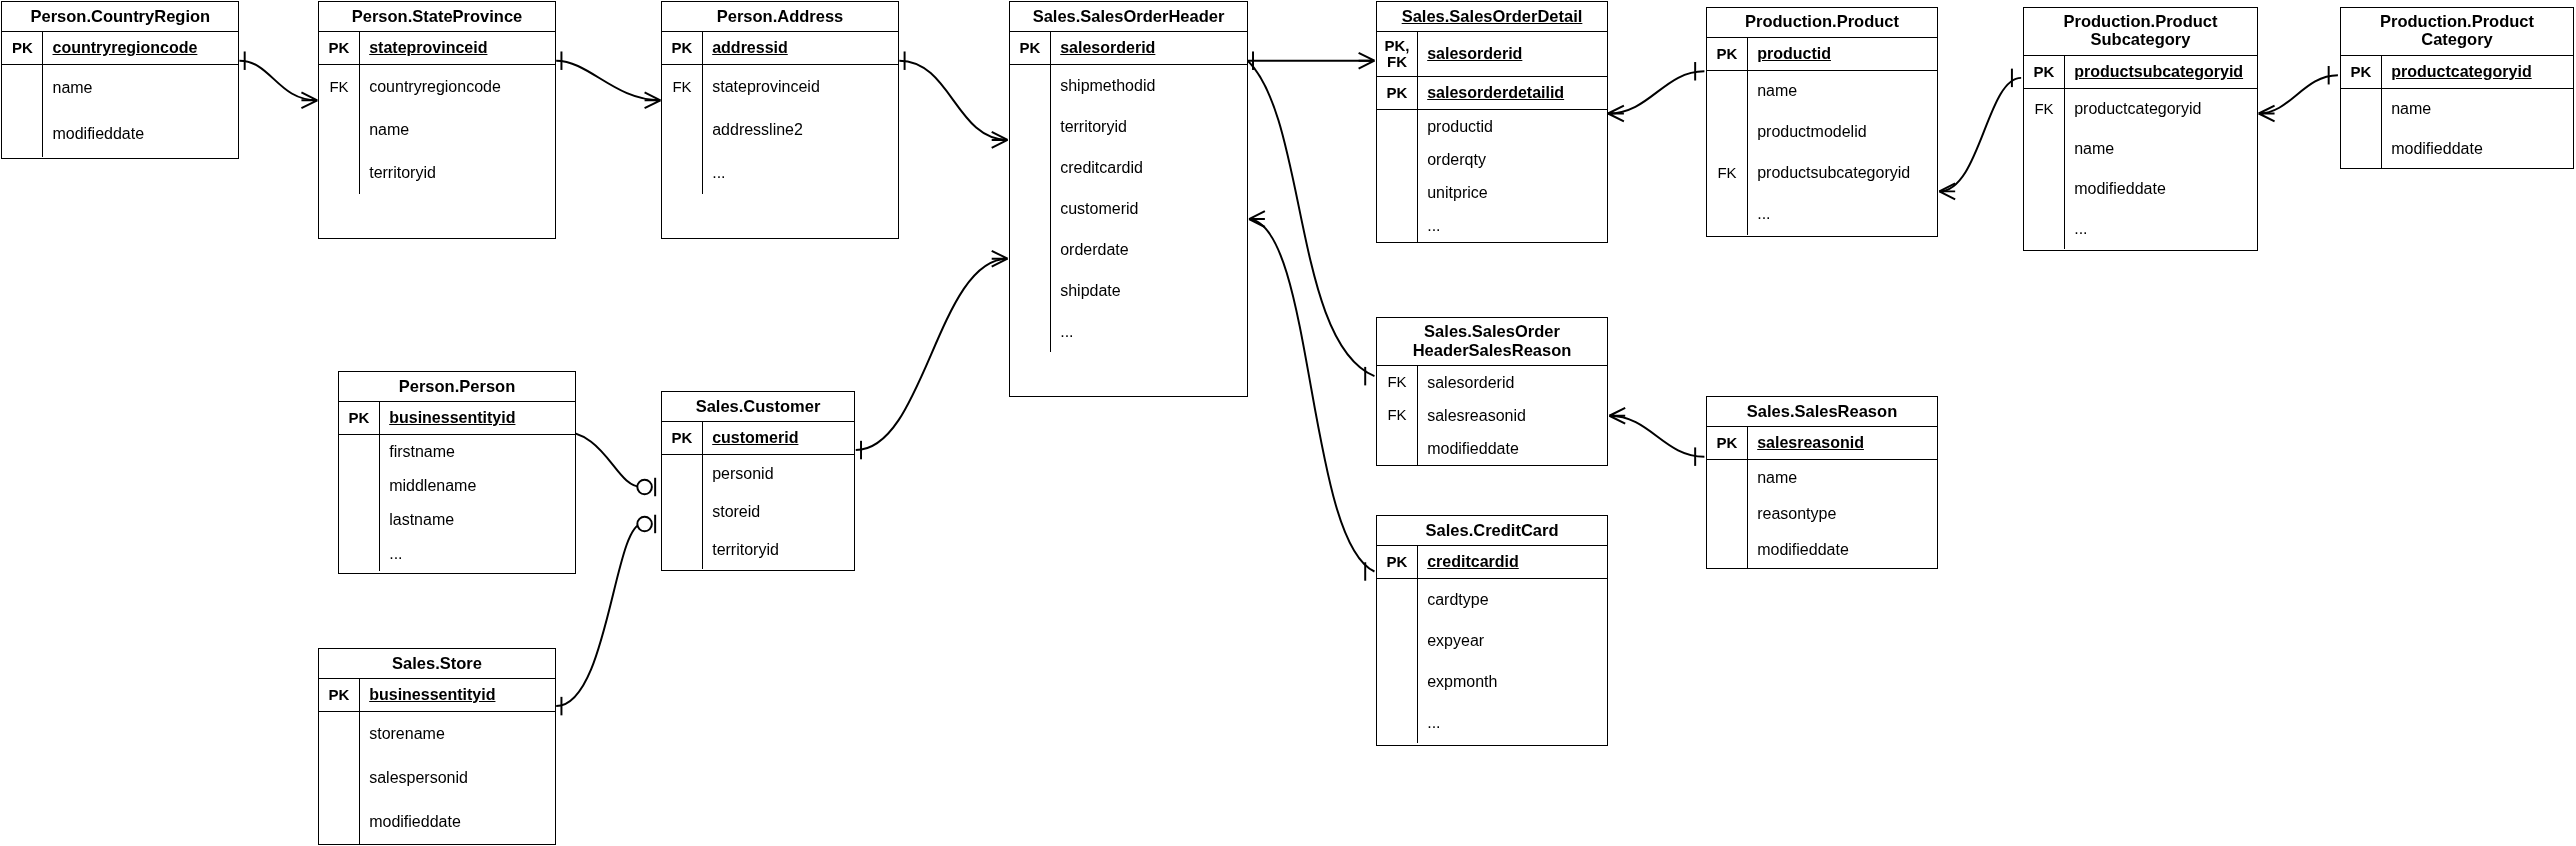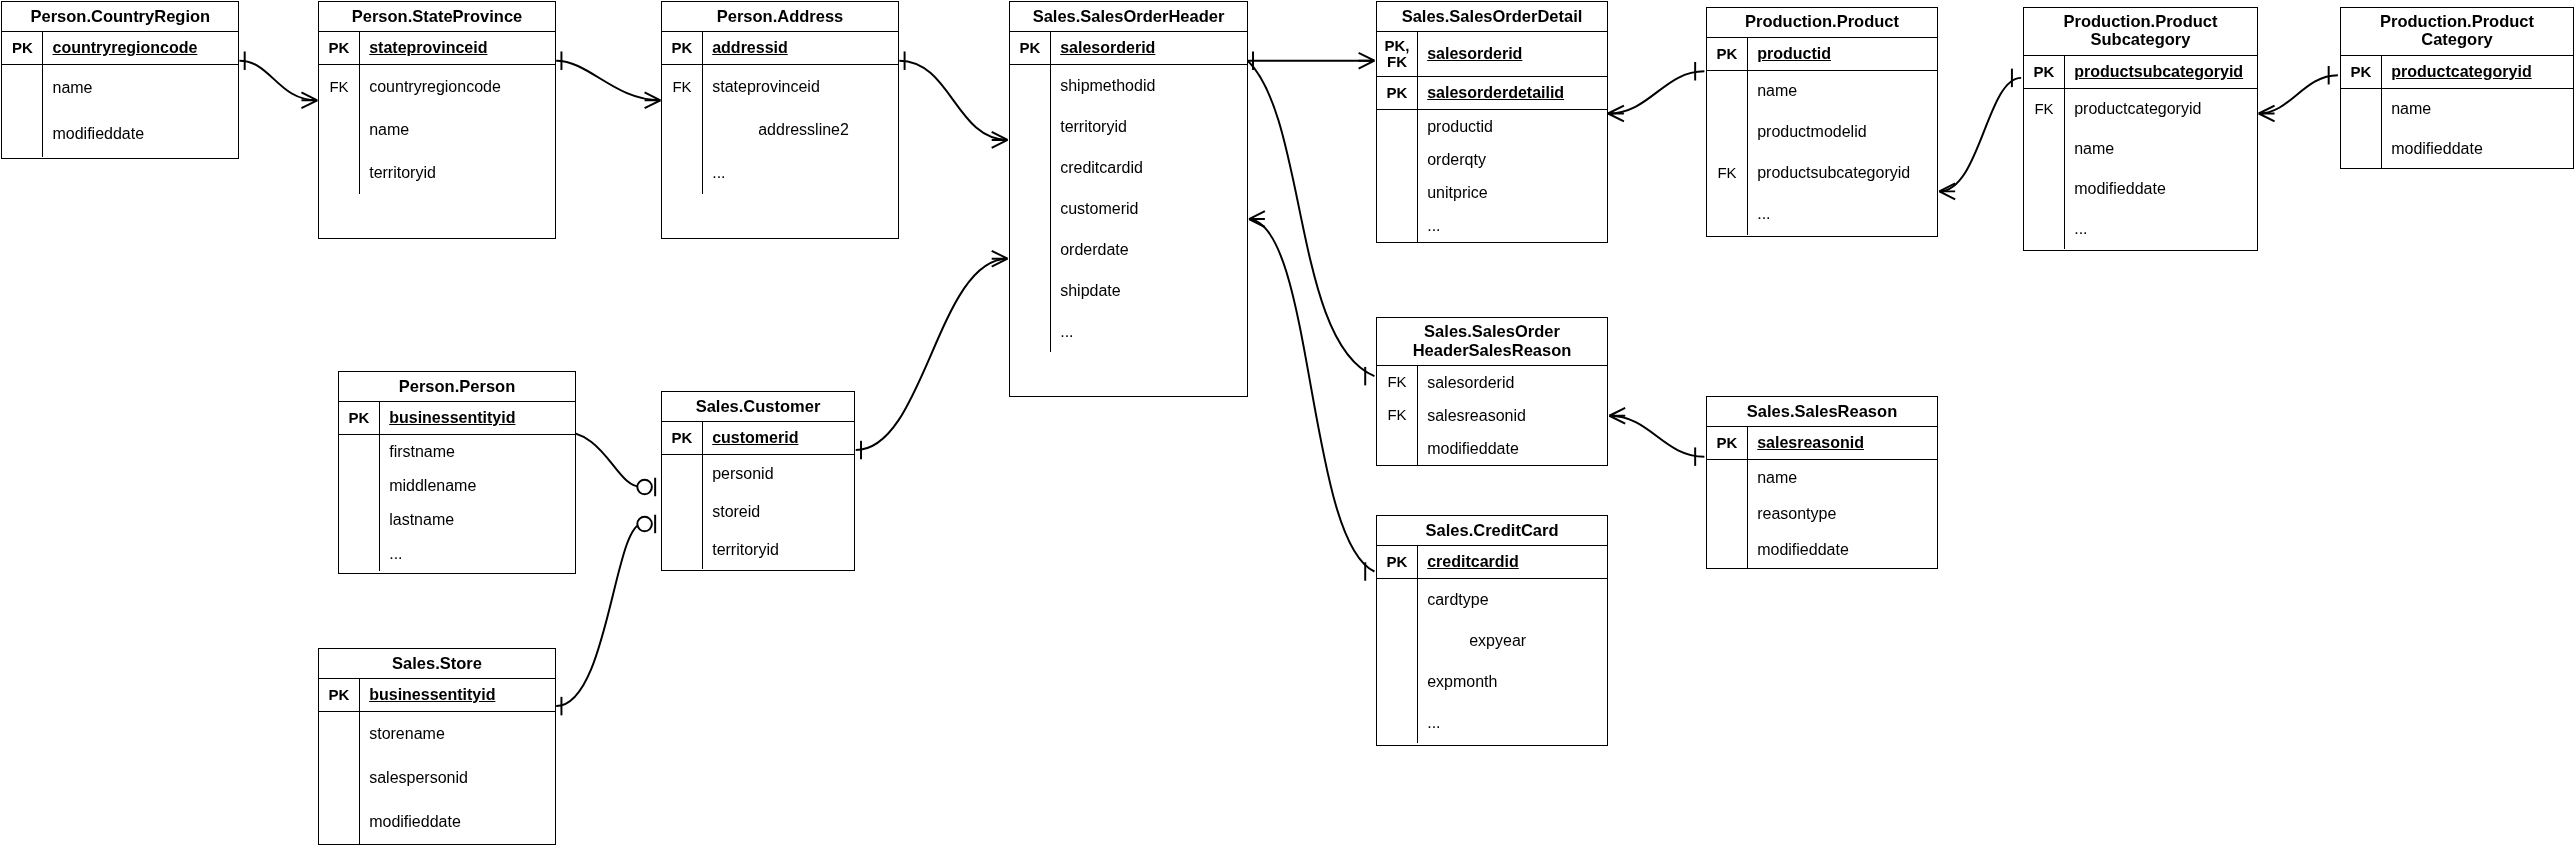--- a/index.html
+++ b/index.html
@@ -235,21 +235,21 @@
         <div class="entity-body">
           <div class="row pk-row" style="height: 33px;">
             <div class="keycell">PK</div>
             <div class="namecell pk-name">addressid</div>
           </div>
           <div class="attr-rows">
             <div class="attr-row" style="height: 43px;">
               <div class="keycell fk">FK</div>
               <div class="namecell">stateprovinceid</div>
             </div>
-            <div class="attr-row" style="height: 43px; gap: 46px;">
+            <div class="attr-row" style="height: 43px;">
               <div class="keycell fk"></div>
               <div class="namecell">addressline2</div>
             </div>
             <div class="attr-row" style="height: 43px;">
               <div class="keycell fk"></div>
               <div class="namecell">...</div>
             </div>
           </div>
         </div>
       </div>
@@ -286,21 +286,21 @@
               <div class="namecell">shipdate</div>
             </div>
             <div class="attr-row" style="height: 41px;">
               <div class="keycell fk"></div>
               <div class="namecell">...</div>
             </div>
           </div>
         </div>
       </div>
       <div class="entity" style="left: 1376px; top: 1.3px; width: 232px; height: 242px;">
-        <div class="entity-title" style="height: 30px;">Sales.SalesOrderDetail</div>
+        <div class="entity-title" style="height: 30px; text-decoration: underline;">Sales.SalesOrderDetail</div>
         <div class="entity-body">
           <div class="row pk-row" style="height: 45px;">
             <div class="keycell">PK,
 FK</div>
             <div class="namecell pk-name">salesorderid</div>
           </div>
           <div class="row pk-row" style="height: 33px;">
             <div class="keycell">PK</div>
             <div class="namecell pk-name">salesorderdetailid</div>
           </div>
@@ -517,21 +517,21 @@
         <div class="entity-body">
           <div class="row pk-row" style="height: 33px;">
             <div class="keycell">PK</div>
             <div class="namecell pk-name">creditcardid</div>
           </div>
           <div class="attr-rows">
             <div class="attr-row" style="height: 41px;">
               <div class="keycell fk"></div>
               <div class="namecell">cardtype</div>
             </div>
-            <div class="attr-row" style="height: 41px; gap: 42px;">
+            <div class="attr-row" style="height: 41px;">
               <div class="keycell fk"></div>
               <div class="namecell">expyear</div>
             </div>
             <div class="attr-row" style="height: 41px;">
               <div class="keycell fk"></div>
               <div class="namecell">expmonth</div>
             </div>
             <div class="attr-row" style="height: 41px;">
               <div class="keycell fk"></div>
               <div class="namecell">...</div>

